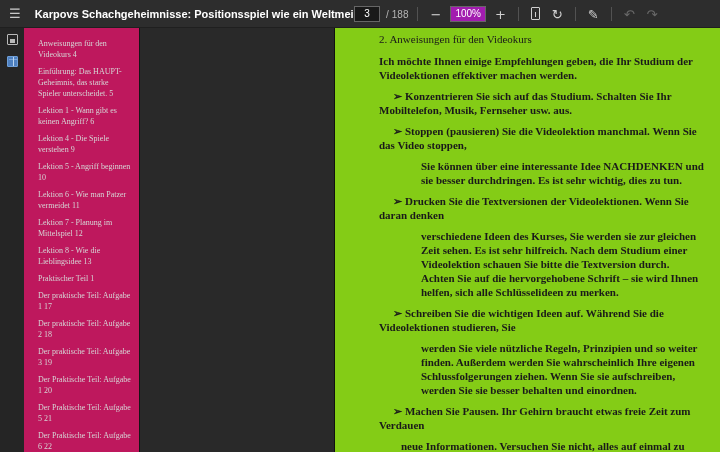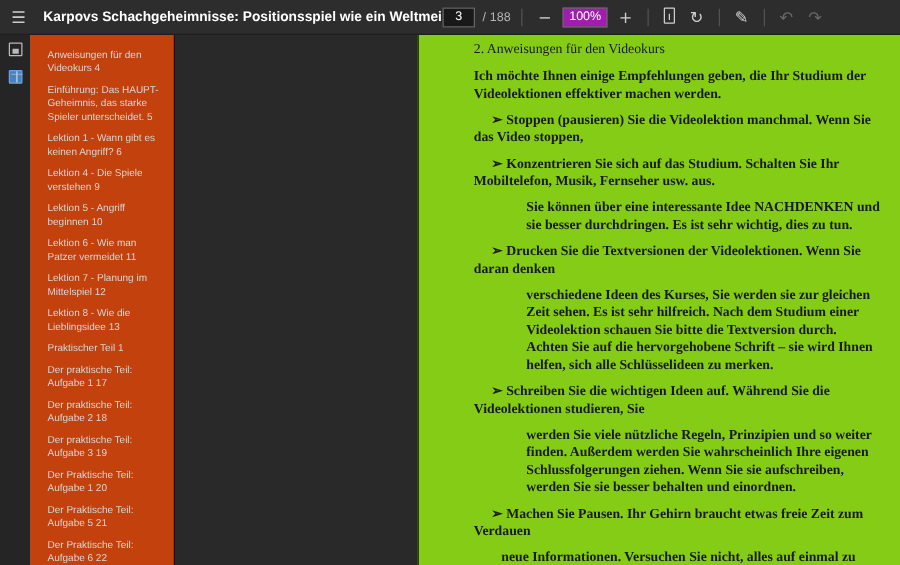--- a/index.html
+++ b/index.html
@@ -51,22 +51,22 @@
   .strip-btn { width:24px; height:22px; display:flex; align-items:center; justify-content:center; cursor:pointer; }
   .thumb-icon { width:11px; height:11px; border:1px solid #b9b9b9; border-radius:1px; position:relative; }
   .thumb-icon::after { content:""; position:absolute; left:2px; top:4px; width:5px; height:4px; background:#b9b9b9; }
   .book-icon { width:11px; height:11px; background:#4e80c0; border:1px solid #6f9fd8; border-radius:1px; position:relative; }
   .book-icon::after { content:""; position:absolute; left:5px; top:0; width:1px; height:9px; background:#bcd4ef; }
   .book-icon::before { content:""; position:absolute; left:1px; top:2px; width:9px; height:1px; background:#7ba6da; }
 
   
   .toc-panel {
     position:absolute; left:24px; top:28px; width:116px; bottom:0;
-    background:#c2410c; border-right:1px solid #141414;
-    padding:10px 8px 0 14px; overflow:hidden;
+    background:#be185d; border-right:1px solid #141414;
+    padding:10px 8px 0 14px; overflow:hidden;font-family:Liberation Serif, serif;
   }
   .toc-item {
     color:#d6d6d6; font-size:8px; line-height:11px; margin-bottom:6px;
     cursor:pointer;
   }
 
   
   .viewer {
     position:absolute; left:140px; top:28px; right:0; bottom:0;
     background:#292929; overflow:hidden;
@@ -139,22 +139,22 @@
   <div class="toc-item">Der Praktische Teil: Aufgabe 5 21</div>
   <div class="toc-item">Der Praktische Teil: Aufgabe 6 22</div>
 
 </div>
 
 <div class="viewer">
   <div class="page">
     <div class="doc">
       <p class="hd">2. Anweisungen für den Videokurs</p>
       <p>Ich möchte Ihnen einige Empfehlungen geben, die Ihr Studium der Videolektionen effektiver machen werden.</p>
+      <p class="bullet">➢ Konzentrieren Sie sich auf das Studium. Schalten Sie Ihr Mobiltelefon, Musik, Fernseher usw. aus.</p>
       <p class="bullet">➢ Stoppen (pausieren) Sie die Videolektion manchmal. Wenn Sie das Video stoppen,</p>
-      <p class="bullet">➢ Konzentrieren Sie sich auf das Studium. Schalten Sie Ihr Mobiltelefon, Musik, Fernseher usw. aus.</p>
       <p class="quote">Sie können über eine interessante Idee NACHDENKEN und sie besser durchdringen. Es ist sehr wichtig, dies zu tun.</p>
       <p class="bullet">➢ Drucken Sie die Textversionen der Videolektionen. Wenn Sie daran denken</p>
       <p class="quote">verschiedene Ideen des Kurses, Sie werden sie zur gleichen Zeit sehen. Es ist sehr hilfreich. Nach dem Studium einer Videolektion schauen Sie bitte die Textversion durch. Achten Sie auf die hervorgehobene Schrift – sie wird Ihnen helfen, sich alle Schlüsselideen zu merken.</p>
       <p class="bullet">➢ Schreiben Sie die wichtigen Ideen auf. Während Sie die Videolektionen studieren, Sie</p>
       <p class="quote">werden Sie viele nützliche Regeln, Prinzipien und so weiter finden. Außerdem werden Sie wahrscheinlich Ihre eigenen Schlussfolgerungen ziehen. Wenn Sie sie aufschreiben, werden Sie sie besser behalten und einordnen.</p>
       <p class="bullet">➢ Machen Sie Pausen. Ihr Gehirn braucht etwas freie Zeit zum Verdauen</p>
       <p class="indent">neue Informationen. Versuchen Sie nicht, alles auf einmal zu lernen.</p>
 
     </div>
   </div>

